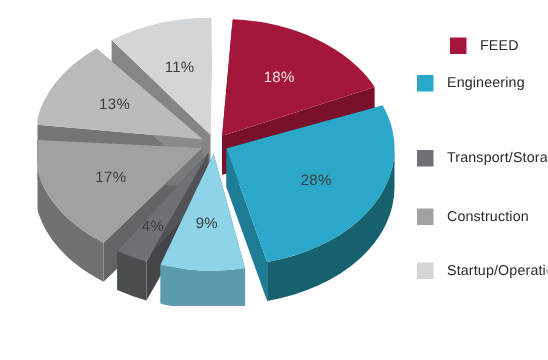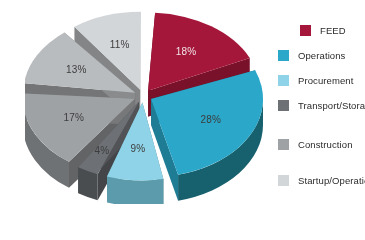--- a/index.html
+++ b/index.html
@@ -116,25 +116,21 @@
     </svg>
   </div>
 
   <div id="legend">
       <div class="legend-row" style="top: 24px; padding-left: 22px;">
         <span class="legend-swatch" style="background: rgb(165, 23, 58);"></span>
         <span class="legend-label">FEED</span>
       </div>
       <div class="legend-row" style="top: 49px;">
         <span class="legend-swatch" style="background: rgb(42, 167, 201);"></span>
-        <span class="legend-label">Operations</span>
-      </div>
-      <div class="legend-row" style="top: 74px;">
-        <span class="legend-swatch" style="background: rgb(142, 211, 231);"></span>
-        <span class="legend-label">Procurement</span>
+        <span class="legend-label">Engineering</span>
       </div>
       <div class="legend-row" style="top: 99px;">
         <span class="legend-swatch" style="background: rgb(109, 112, 116);"></span>
         <span class="legend-label">Transport/Storage</span>
       </div>
       <div class="legend-row" style="top: 138px;">
         <span class="legend-swatch" style="background: rgb(159, 162, 164);"></span>
         <span class="legend-label">Construction</span>
       </div>
       <div class="legend-row" style="top: 174px;">

